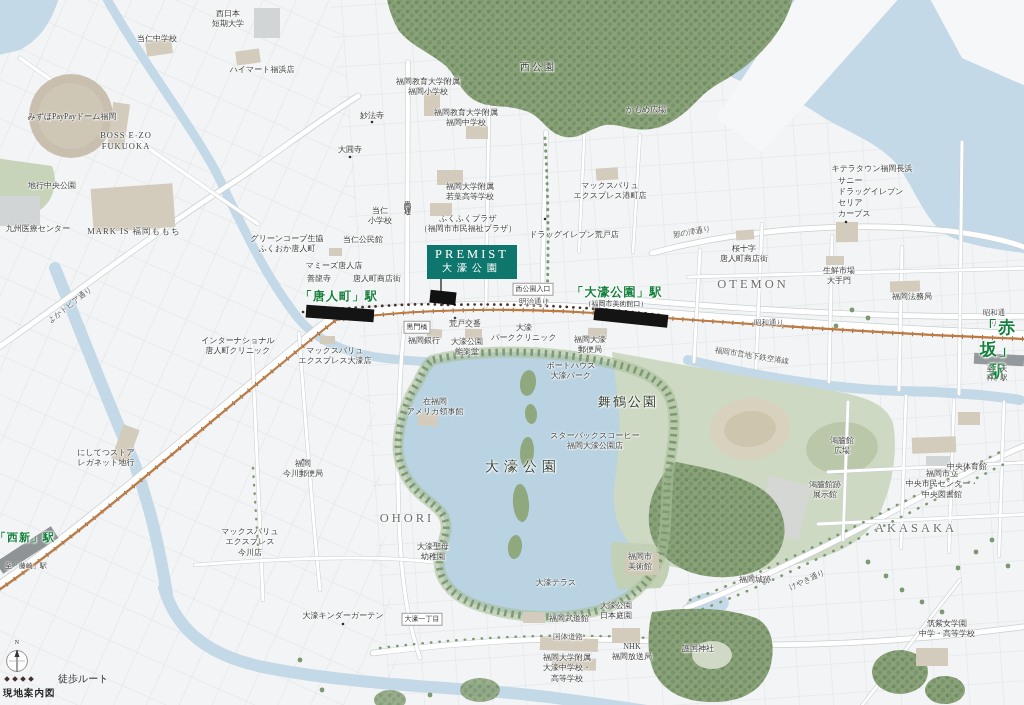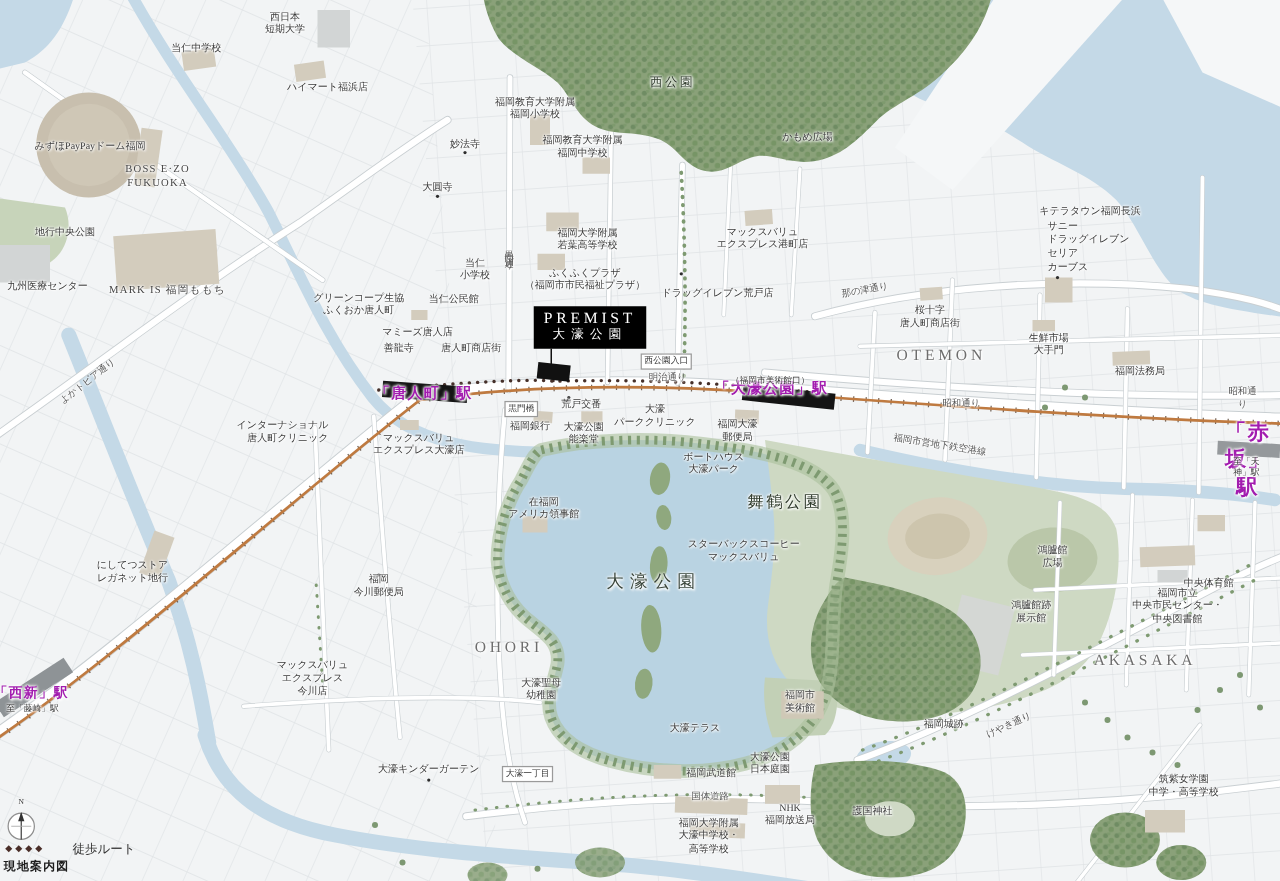--- a/index.html
+++ b/index.html
@@ -5,27 +5,27 @@
   html,body{margin:0;padding:0;background:#fff;}
   #map{position:relative;width:1024px;height:705px;overflow:hidden;background:#f2f4f5;
        font-family:"Liberation Serif","DejaVu Serif",serif;}
   #base{position:absolute;left:0;top:0;}
   #labels{position:absolute;left:0;top:0;width:1024px;height:705px;pointer-events:none;}
   .lbl{position:absolute;color:#3a3a3a;white-space:pre-line;text-align:center;line-height:1.3;
        text-shadow:0 0 2px #fff,0 0 2px #fff,0 0 3px #fff,1px 1px 2px #fff;}
   .place{font-size:8px;}
   .latin{font-size:8.5px;letter-spacing:1px;color:#454545;}
   .district{font-size:12.5px;letter-spacing:3px;color:#6d6d6d;}
-  .station{font-size:12px;font-weight:bold;color:#a21caf;letter-spacing:1px;margin-top:18px;}
+  .station{font-size:12px;font-weight:bold;color:#15803d;letter-spacing:1px;}
   .road{font-size:7.5px;color:#555;}
   .sub{font-size:7px;color:#333;}
   .boxed{font-size:7px;color:#333;background:#fff;border:1px solid #9a9a9a;padding:0 2px;line-height:1.5;}
   .big{font-size:14px;letter-spacing:5px;color:#39453b;}
   .park{font-size:10px;letter-spacing:2px;color:#2f3b2c;}
-  .callout{position:absolute;left:427px;top:245px;width:90px;height:34px;background:#000000;
+  .callout{position:absolute;left:427px;top:245px;width:90px;height:34px;background:#0f766e;
            color:#fff;text-align:center;padding-top:2px;box-sizing:border-box;}
   .callout .c1{font-size:12.5px;letter-spacing:3px;line-height:1.2;}
   .callout .c2{font-size:10px;letter-spacing:5px;line-height:1.2;}
   .legend{position:absolute;left:5px;top:672px;display:flex;align-items:center;gap:4px;}
   .legend .dot{width:4px;height:4px;background:#4a2e28;transform:rotate(45deg);display:inline-block;}
   .legend .lg-label{font-size:10px;color:#333;margin-left:21px;}
   .caption{position:absolute;left:3px;top:687px;font-size:9.5px;font-weight:bold;color:#1d1d1d;letter-spacing:1px;}
 </style>
 </head>
 <body>
@@ -280,21 +280,21 @@
       <div class="lbl road" style="left: 407px; top: 204px; transform: translate(-50%, -50%); writing-mode: vertical-rl; letter-spacing: 2px;">黒門川通り</div>
       <div class="lbl place" style="left: 287px; top: 244px; transform: translate(-50%, -50%);">グリーンコープ生協
 ふくおか唐人町</div>
       <div class="lbl place" style="left: 363px; top: 240px; transform: translate(-50%, -50%);">当仁公民館</div>
       <div class="lbl place" style="left: 334px; top: 266px; transform: translate(-50%, -50%);">マミーズ唐人店</div>
       <div class="lbl place" style="left: 319px; top: 279px; transform: translate(-50%, -50%);">善龍寺</div>
       <div class="lbl place" style="left: 377px; top: 279px; transform: translate(-50%, -50%);">唐人町商店街</div>
       <div class="lbl station" style="left: 339px; top: 297px; transform: translate(-50%, -50%);">「唐人町」駅</div>
       <div class="lbl place" style="left: 424px; top: 341px; transform: translate(-50%, -50%);">福岡銀行</div>
       <div class="lbl boxed" style="left: 417px; top: 327px; transform: translate(-50%, -50%);">黒門橋</div>
-      <div class="lbl place" style="left: 226px; top: 346px; transform: translate(-50%, -50%); text-align: right;">インターナショナル
+      <div class="lbl place" style="left: 238px; top: 346px; transform: translate(-50%, -50%);">インターナショナル
 唐人町クリニック</div>
       <div class="lbl place" style="left: 335px; top: 356px; transform: translate(-50%, -50%);">マックスバリュ
 エクスプレス大濠店</div>
       <div class="lbl road" style="left: 70px; top: 305px; transform: translate(-50%, -50%) rotate(-38deg);">よかトピア通り</div>
       <div class="lbl place" style="left: 106px; top: 458px; transform: translate(-50%, -50%);">にしてつストア
 レガネット地行</div>
       <div class="lbl station" style="left: 25px; top: 537px; font-size: 11px; transform: translate(-50%, -50%);">「西新」駅</div>
       <div class="lbl sub" style="left: 26px; top: 567px; transform: translate(-50%, -50%);">至「藤崎」駅</div>
       <div class="lbl boxed" style="left: 533px; top: 289px; transform: translate(-50%, -50%);">西公園入口</div>
       <div class="lbl road" style="left: 534px; top: 302px; transform: translate(-50%, -50%);">明治通り</div>
@@ -307,21 +307,21 @@
 郵便局</div>
       <div class="lbl place" style="left: 467px; top: 347px; transform: translate(-50%, -50%);">大濠公園
 能楽堂</div>
       <div class="lbl road" style="left: 752px; top: 356px; transform: translate(-50%, -50%) rotate(9deg);">福岡市営地下鉄空港線</div>
       <div class="lbl place" style="left: 533px; top: 371px; transform: translate(-50%, -50%); margin-left: 38px;">ボートハウス
 大濠パーク</div>
       <div class="lbl place" style="left: 435px; top: 407px; transform: translate(-50%, -50%);">在福岡
 アメリカ領事館</div>
       <div class="lbl park" style="left: 628px; top: 402px; font-size: 13px; transform: translate(-50%, -50%);">舞鶴公園</div>
       <div class="lbl place" style="left: 595px; top: 441px; transform: translate(-50%, -50%);">スターバックスコーヒー
-マックスバリュ</div>
+福岡大濠公園店</div>
       <div class="lbl big" style="left: 523px; top: 467px; transform: translate(-50%, -50%);">大濠公園</div>
       <div class="lbl district" style="left: 407px; top: 518px; transform: translate(-50%, -50%);">OHORI</div>
       <div class="lbl district" style="left: 916px; top: 528px; transform: translate(-50%, -50%);">AKASAKA</div>
       <div class="lbl place" style="left: 842px; top: 446px; transform: translate(-50%, -50%); text-align: center;">鴻臚館
 広場</div>
       <div class="lbl place" style="left: 825px; top: 490px; transform: translate(-50%, -50%);">鴻臚館跡
 展示館</div>
       <div class="lbl place" style="left: 755px; top: 541px; transform: translate(-50%, -50%); margin-top: 39px;">福岡城跡</div>
       <div class="lbl place" style="left: 967px; top: 467px; transform: translate(-50%, -50%);">中央体育館</div>
       <div class="lbl place" style="left: 942px; top: 485px; transform: translate(-50%, -50%);">福岡市立

